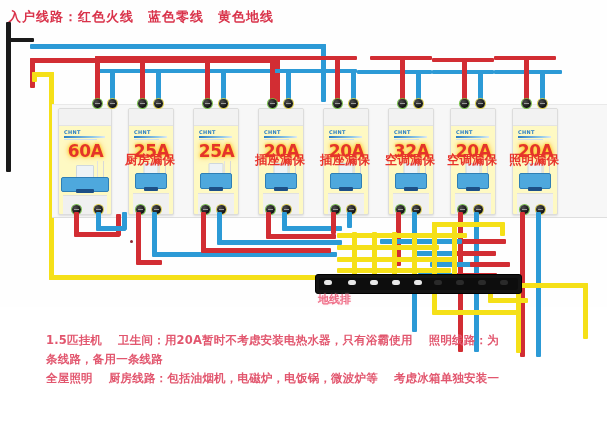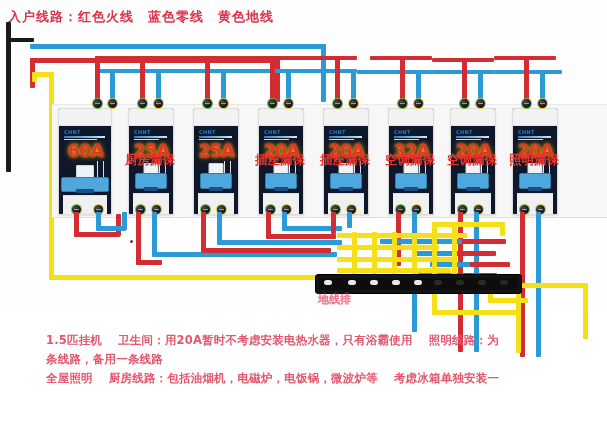--- a/index.html
+++ b/index.html
@@ -21,21 +21,21 @@
   .red{background:#d22d33;}
   .blue{background:#2c9ad6;}
   .yel{background:#f5e018;}
   .blk{background:#1a1a1a;}
 
   
   .panelbg{position:absolute;background:#f7f7f7;border-top:1px solid #e9e9e9;
            border-bottom:1px solid #dedede;}
 
   
-  .brk{position:absolute;background:#0f172a;border:1px solid #dcdcdc;
+  .brk{position:absolute;background:#fef9c3;border:1px solid #dcdcdc;
        border-radius:2px;box-shadow:0 1px 2px rgba(0,0,0,.10);overflow:hidden;}
   .brk .cap{position:absolute;left:0;right:0;top:0;height:16px;background:#f2f2f2;
             border-bottom:1px solid #e4e4e4;}
   .brk .logo{position:absolute;left:5px;top:20px;font-size:5px;color:#2b7fc4;
              font-weight:bold;letter-spacing:.3px;}
   .brk .bline{position:absolute;left:5px;right:6px;top:27px;height:2px;
               background:linear-gradient(90deg,#2b7fc4,#8fc8e8 70%,#ddeaf3);}
   .brk .bline2{position:absolute;left:5px;right:14px;top:30px;height:1px;
                background:#cfe2ef;}
   .brk .amp{position:absolute;left:3px;right:2px;top:32px;text-align:center;

